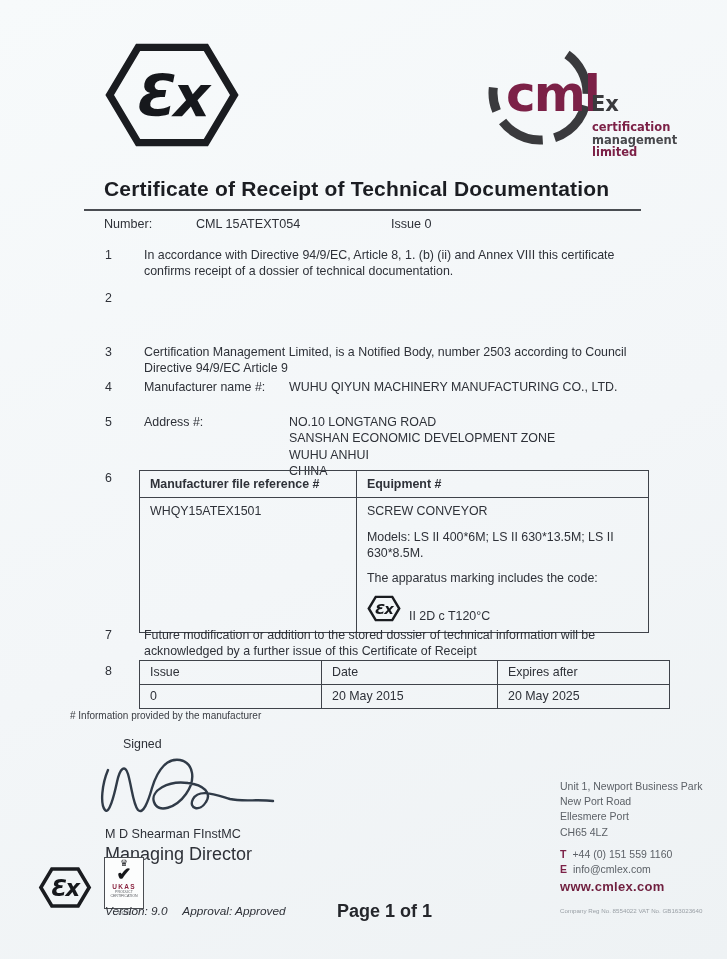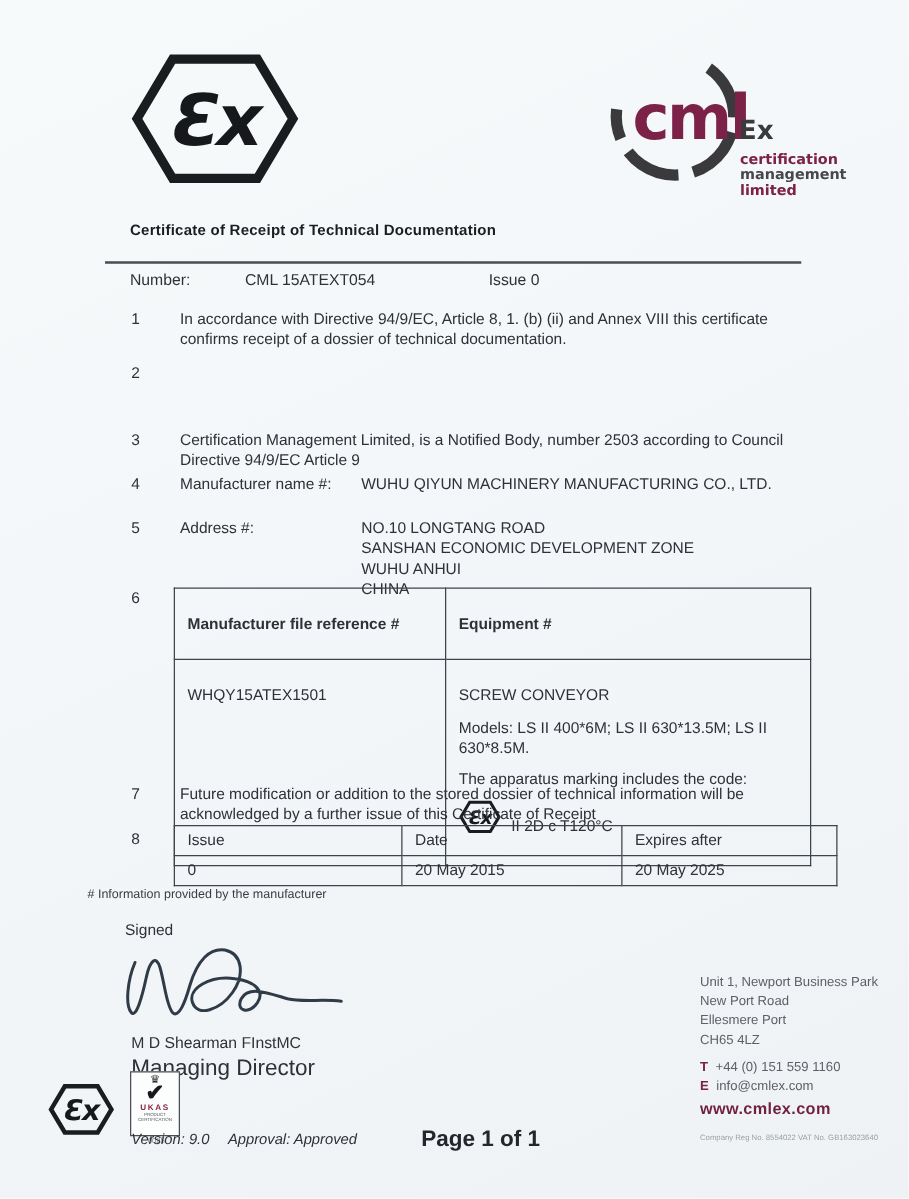--- a/index.html
+++ b/index.html
@@ -10,48 +10,48 @@
     background:#fff;
   }
   .page{
     position:relative;width:727px;height:959px;
     background:linear-gradient(155deg,#f7fafb 0%,#f3f6f8 55%,#eef2f4 100%);
   }
   
   .atex-logo{position:absolute;left:102px;top:40px;}
   .cml-logo{position:absolute;left:480px;top:36px;}
   
-  .doc-title{position:absolute;left:104px;top:177px;font-size:12px;font-weight:bold;color:#1b1d22;letter-spacing:.2px;}
+  .doc-title{position:absolute;left:104px;top:177px;font-size:21px;font-weight:bold;color:#1b1d22;letter-spacing:.2px;}
   .title-rule{position:absolute;left:84px;top:209px;width:557px;height:1.5px;background:#4a4d52;}
   .number-row{position:absolute;left:104px;top:217px;font-size:12.6px;color:#2e3138;}
   .number-row .val{position:absolute;left:92px;top:0;white-space:nowrap;}
   .number-row .iss{position:absolute;left:287px;top:0;white-space:nowrap;}
   
   .item{position:absolute;left:84px;width:560px;display:flex;font-size:12.4px;line-height:16.3px;}
   .item .num{flex:none;width:60px;padding-left:21px;box-sizing:border-box;}
   .item .body{width:500px;}
   .kv{display:flex;}
   .kv .k{flex:none;width:145px;}
   .kv .v{flex:1;max-width:335px;}
   
   table{border-collapse:collapse;font-size:12.4px;color:#2e3138;}
   .eq-table{margin-left:-5px;width:467px;table-layout:fixed;}
-  .eq-table th,.eq-table td{border:1.5px solid #3f434a;text-align:left;vertical-align:top;padding:20px 10px;}
+  .eq-table th,.eq-table td{border:1.5px solid #3f434a;text-align:left;vertical-align:top;padding:5px 10px;}
   .eq-table th{font-weight:bold;}
   .eq-c1{width:196px;}
   .eq-c2{width:271px;}
   .eq-para{margin:0 0 9px 0;}
   .mark-row{display:flex;align-items:flex-end;margin-top:4px;}
   .mark-row .mark-code{margin-left:8px;padding-bottom:2px;}
   .issue-table{margin-left:-5px;width:467px;table-layout:fixed;}
   .issue-table th,.issue-table td{border:1.5px solid #3f434a;text-align:left;font-weight:normal;padding:3px 10px;height:17px;}
   .it-c1{width:161px;}.it-c2{width:155px;}.it-c3{width:151px;}
   
   .footnote{position:absolute;left:70px;top:710px;font-size:10px;color:#3a3d43;}
-  .signed-label{position:absolute;left:100px;top:737px;font-size:12.4px;}
+  .signed-label{position:absolute;left:123px;top:737px;font-size:12.4px;}
   .signature{position:absolute;left:92px;top:752px;}
   .signer-name{position:absolute;left:105px;top:827px;font-size:12.6px;}
   .signer-role{position:absolute;left:105px;top:844px;font-size:18px;}
   .atex-logo-small{position:absolute;left:38px;top:866px;}
   .ukas-badge{position:absolute;left:104px;top:857px;width:42px;text-align:center;}
   .ukas-box{width:40px;height:52px;border:1.2px solid #4a4d52;background:#fcfdfd;box-sizing:border-box;
     display:flex;flex-direction:column;align-items:center;justify-content:flex-start;padding-top:1px;}
   .ukas-crown{font-size:9px;line-height:9px;color:#26282c;}
   .ukas-check{font-size:18px;line-height:16px;font-weight:bold;color:#17181b;margin-top:-2px;}
   .ukas-name{font-size:6.5px;font-weight:bold;letter-spacing:1.3px;color:#8a2440;margin-top:1px;}

